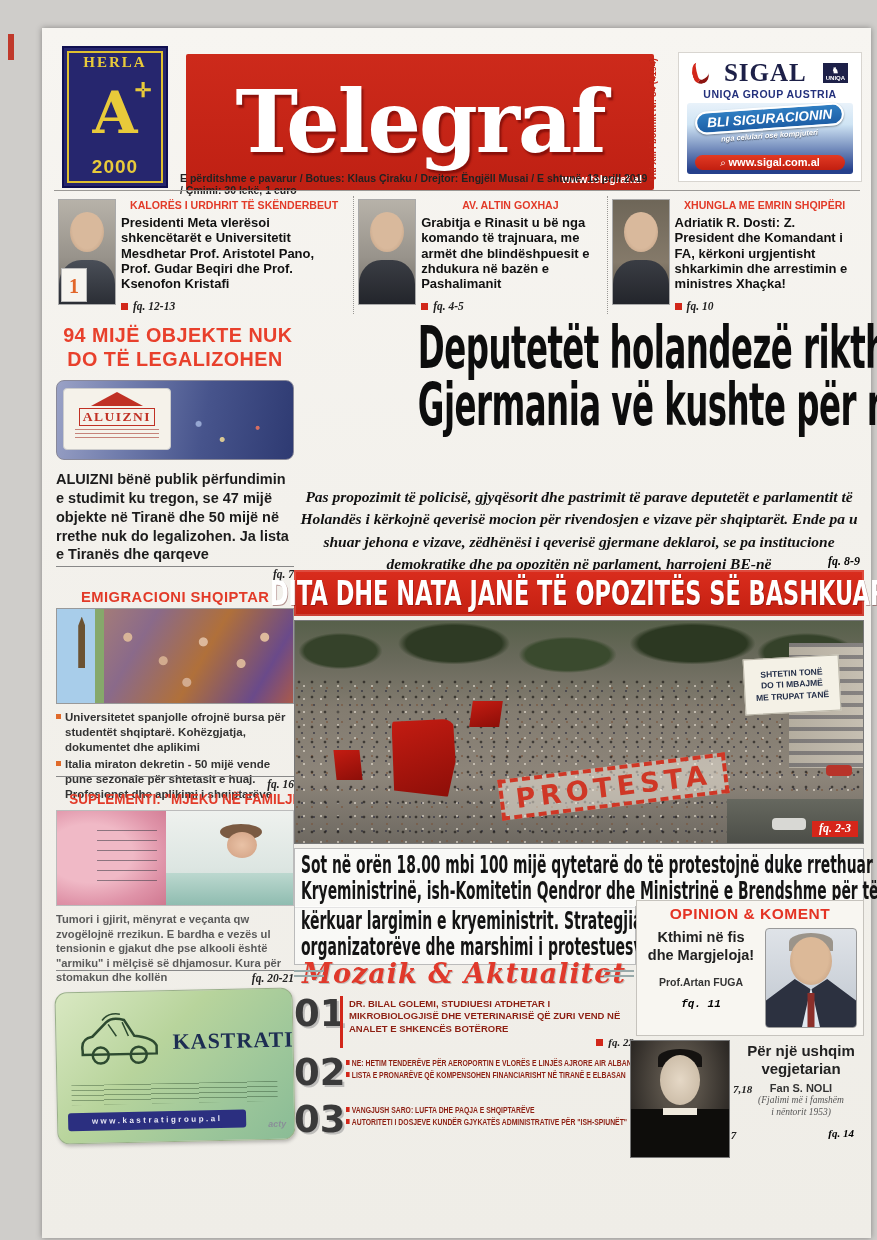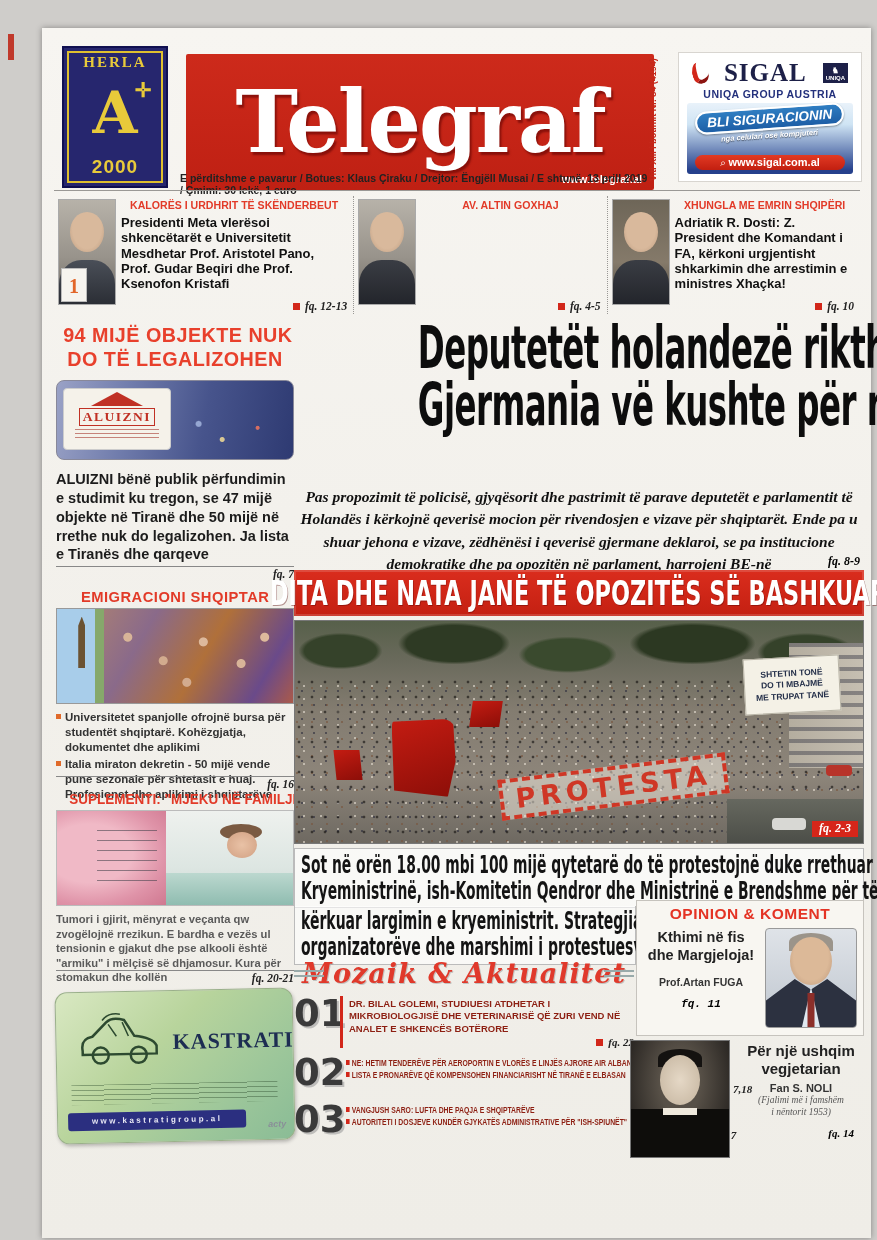--- a/index.html
+++ b/index.html
@@ -62,21 +62,21 @@
   .teaser-photo .body { position:absolute; bottom:0; left:0; right:0; height:42%;
     background:linear-gradient(180deg,#3a3d44,#23252b); border-radius:40% 40% 0 0/55% 55% 0 0; }
   .teaser-photo.p1 .body { background:linear-gradient(180deg,#4a4f58,#2b2e35); }
   .teaser-photo.p1 .card { position:absolute; left:2px; bottom:2px; width:26px; height:34px; background:#f6f4ef; border:1px solid #bbb;
     color:#e2662a; font-weight:bold; font-size:20px; text-align:center; line-height:34px; font-family:"Liberation Serif",serif; }
   .teaser-photo.p3 { background:linear-gradient(180deg,#6e6658 0%, #857a6a 60%, #4e4a42 100%); }
   .teaser-content { flex:1; display:flex; flex-direction:column; }
   .teaser-kicker { color:#e23a28; font-weight:bold; font-size:11.5px; text-align:center; white-space:nowrap; }
   .teaser-kicker span { display:inline-block; transform:scaleX(.92); transform-origin:center; }
   .teaser-text { margin-top:4px; font-size:13px; line-height:1.18; color:#111; font-weight:bold; }
-  .teaser-page { margin-top:auto; text-align:right; font-family:"Liberation Serif",serif; font-style:italic; font-weight:bold;
+  .teaser-page { margin-top:auto; font-family:"Liberation Serif",serif; font-style:italic; font-weight:bold;
     font-size:11.5px; color:#222; }
   .red-sq { display:inline-block; width:7px; height:7px; background:#d2271a; margin-right:5px; }
 
   
   .ls-title-big { position:absolute; left:14px; top:295px; width:238px; text-align:center;
     color:#e8402c; font-weight:bold; font-size:21px; line-height:1.15; letter-spacing:.5px; white-space:nowrap; }
   .ls-title-big div { transform:scaleX(.94); transform-origin:center; }
   .aluizni-img { position:absolute; left:14px; top:352px; width:238px; height:80px; border-radius:8px; overflow:hidden;
     border:1px solid #889; background:
       radial-gradient(circle 5px at 70% 75%, rgba(255,230,150,.8) 0 40%, transparent 60%),
@@ -311,20 +311,21 @@
         <div class="teaser-page"><span class="red-sq"></span><span>fq. 12-13</span></div>
       </div>
     </div>
     <div class="teaser">
       <div class="teaser-photo">
           <div class="head"></div>
           <div class="body"></div>
         </div>
       <div class="teaser-content">
         <div class="teaser-kicker"><span>AV. ALTIN GOXHAJ</span></div>
+        <div class="teaser-text">Grabitja e Rinasit u bë nga komando të trajnuara, me armët dhe blindëshpuesit e zhdukura në bazën e Pashalimanit</div>
         <div class="teaser-page"><span class="red-sq"></span><span>fq. 4-5</span></div>
       </div>
     </div>
     <div class="teaser">
       <div class="teaser-photo p3">
           <div class="head"></div>
           <div class="body"></div>
         </div>
       <div class="teaser-content">
         <div class="teaser-kicker"><span>XHUNGLA ME EMRIN SHQIPËRI</span></div>

